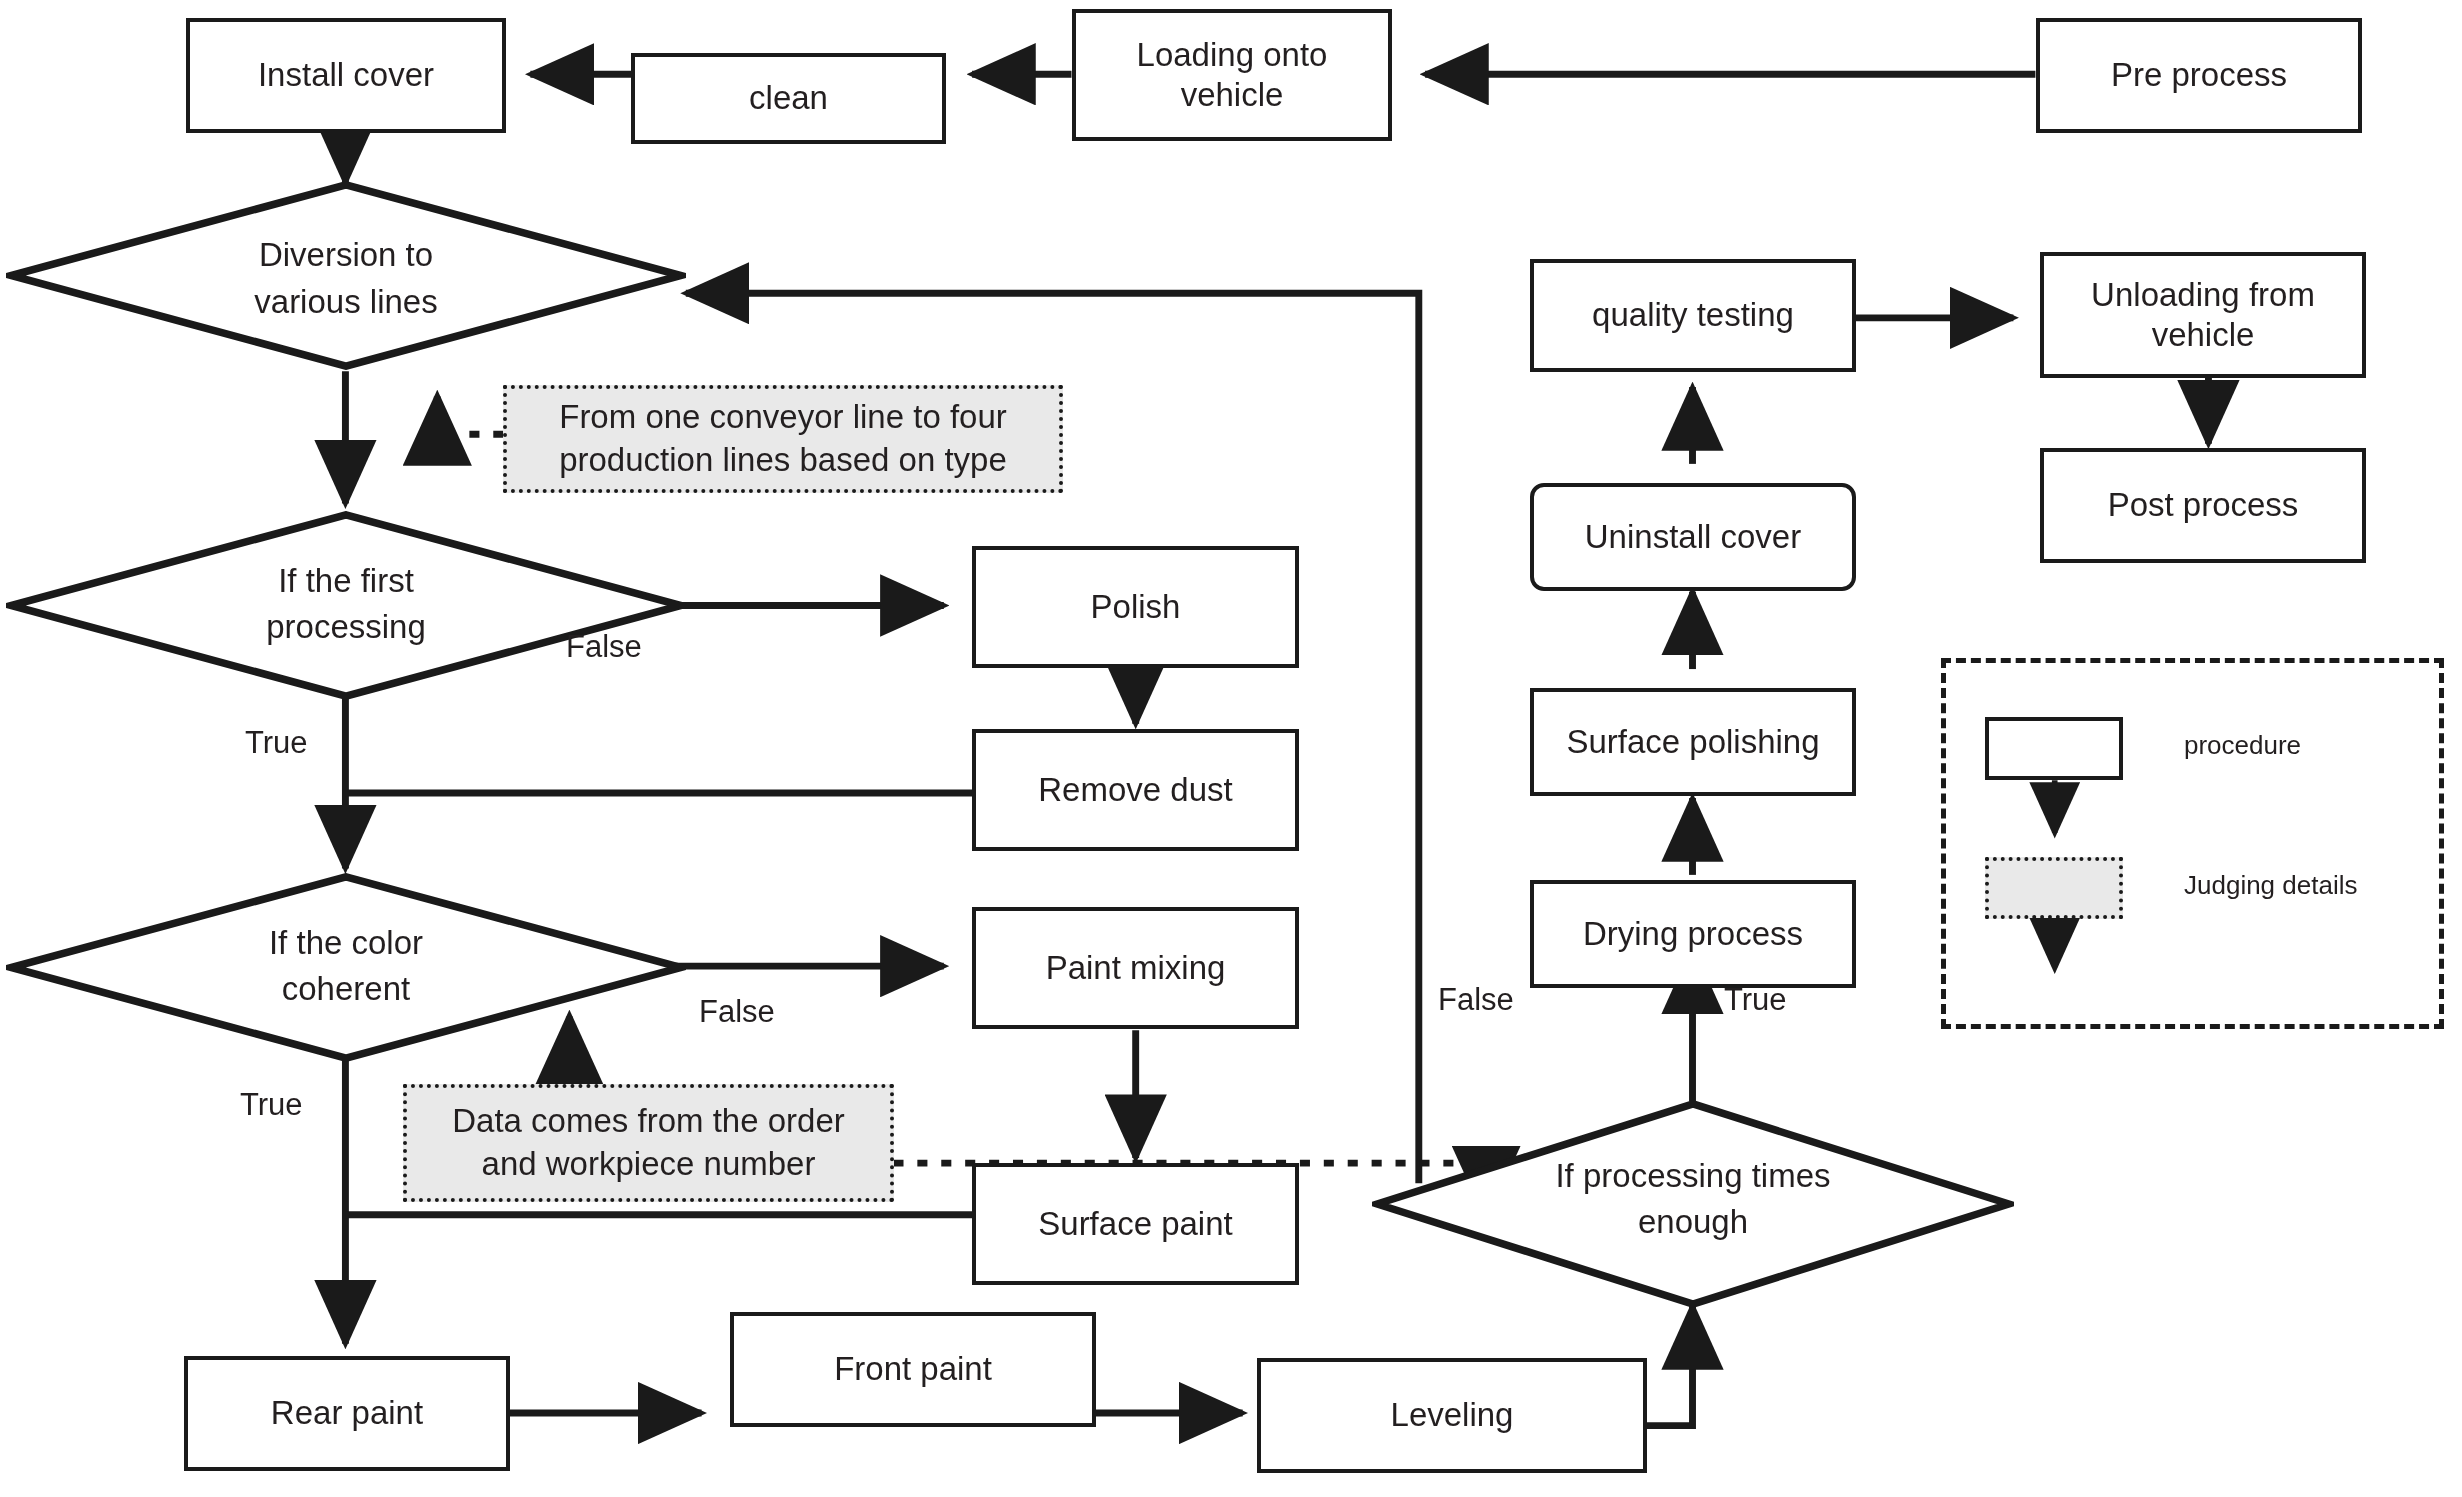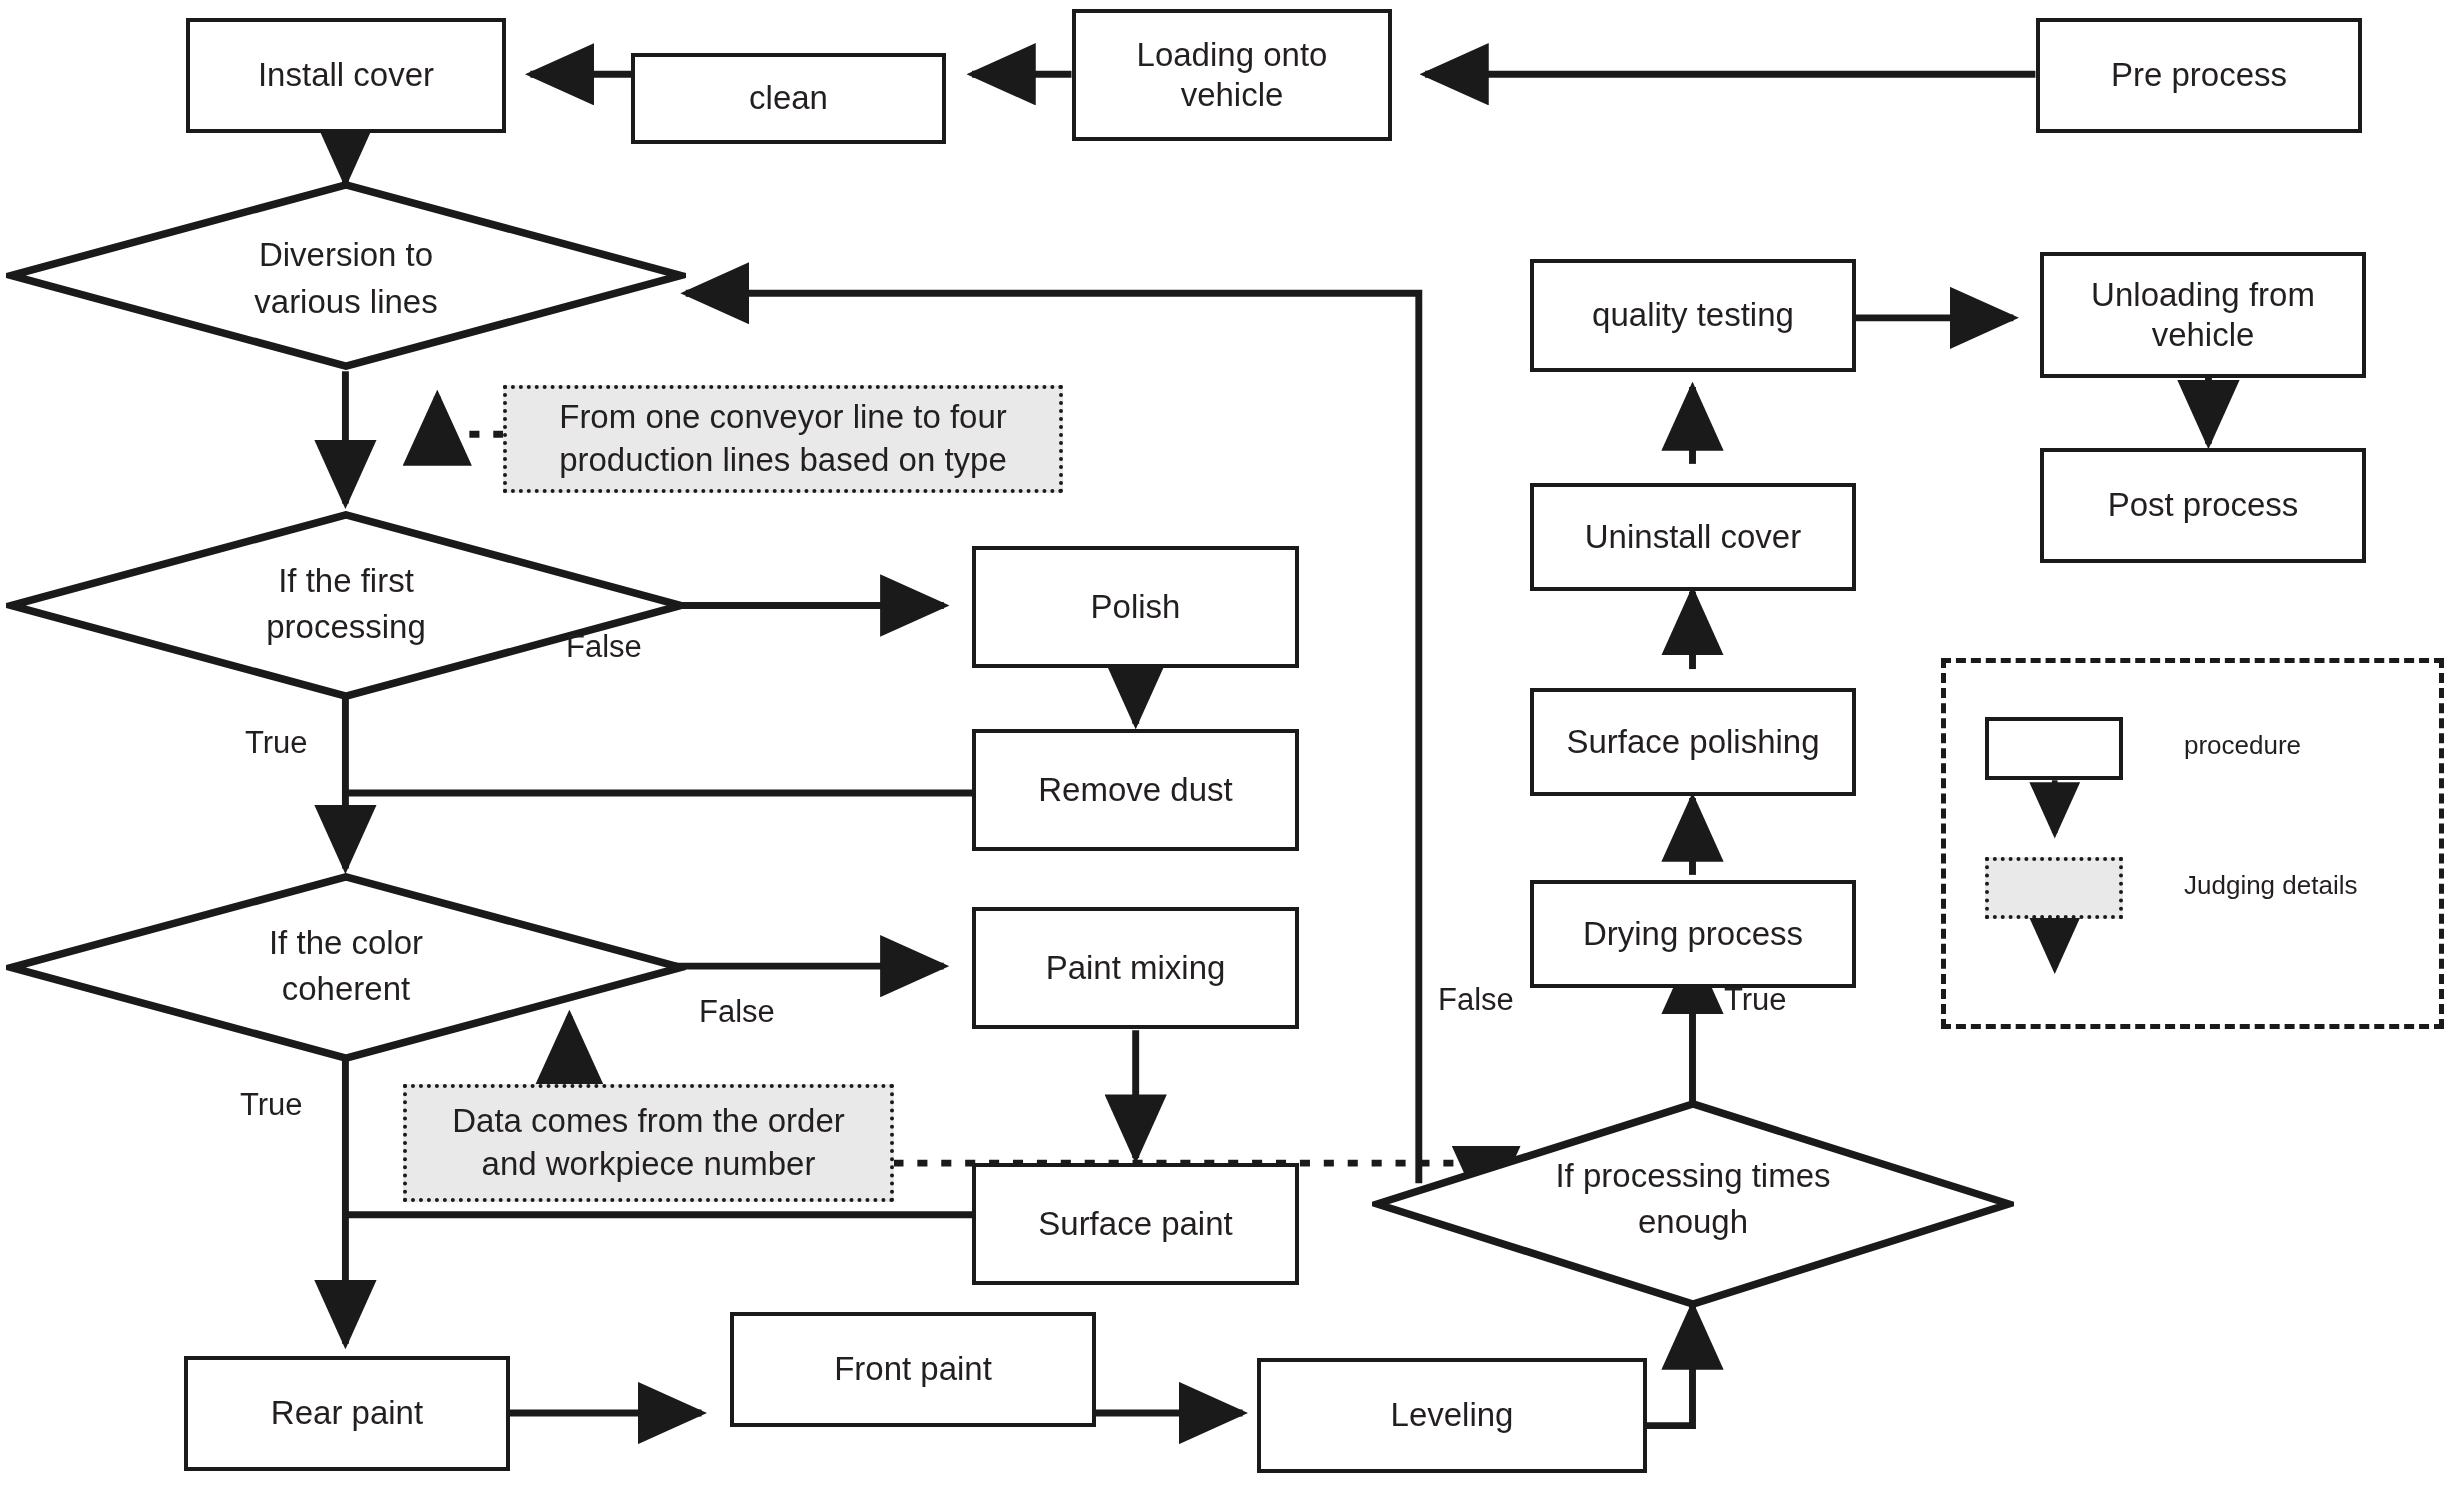--- a/index.html
+++ b/index.html
@@ -198,21 +198,21 @@
   </div>
 
   <div class="node proc" style="left:1530px;top:880px;width:326px;height:108px;">
     <span>Drying process</span>
   </div>
 
   <div class="node proc" style="left:1530px;top:688px;width:326px;height:108px;">
     <span>Surface polishing</span>
   </div>
 
-  <div class="node proc" style="left:1530px;top:483px;width:326px;height:108px;">
+  <div class="node proc" style="left:1530px;top:483px;width:326px;height:108px;border-radius:14px;">
     <span>Uninstall cover</span>
   </div>
 
   <div class="node proc" style="left:1530px;top:259px;width:326px;height:113px;">
     <span>quality testing</span>
   </div>
 
   <div class="node proc" style="left:2040px;top:252px;width:326px;height:126px;white-space:pre-line;">
     <span>Unloading from
 vehicle</span>

